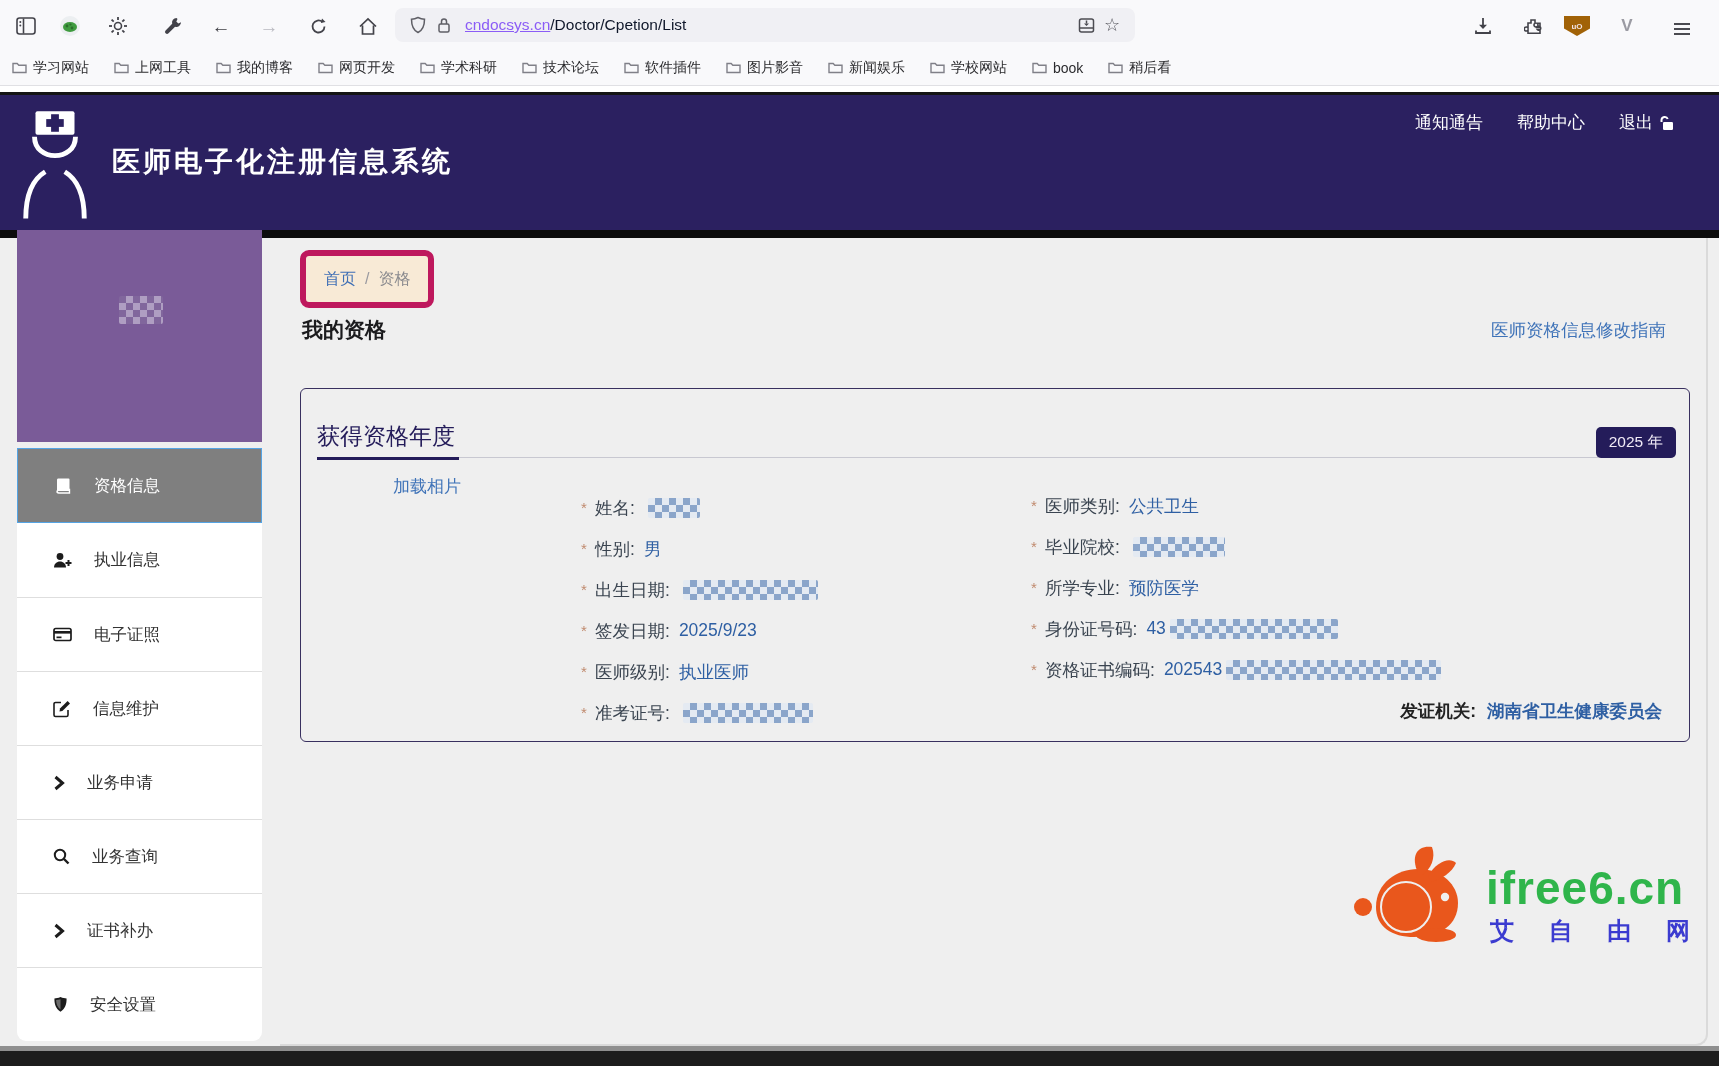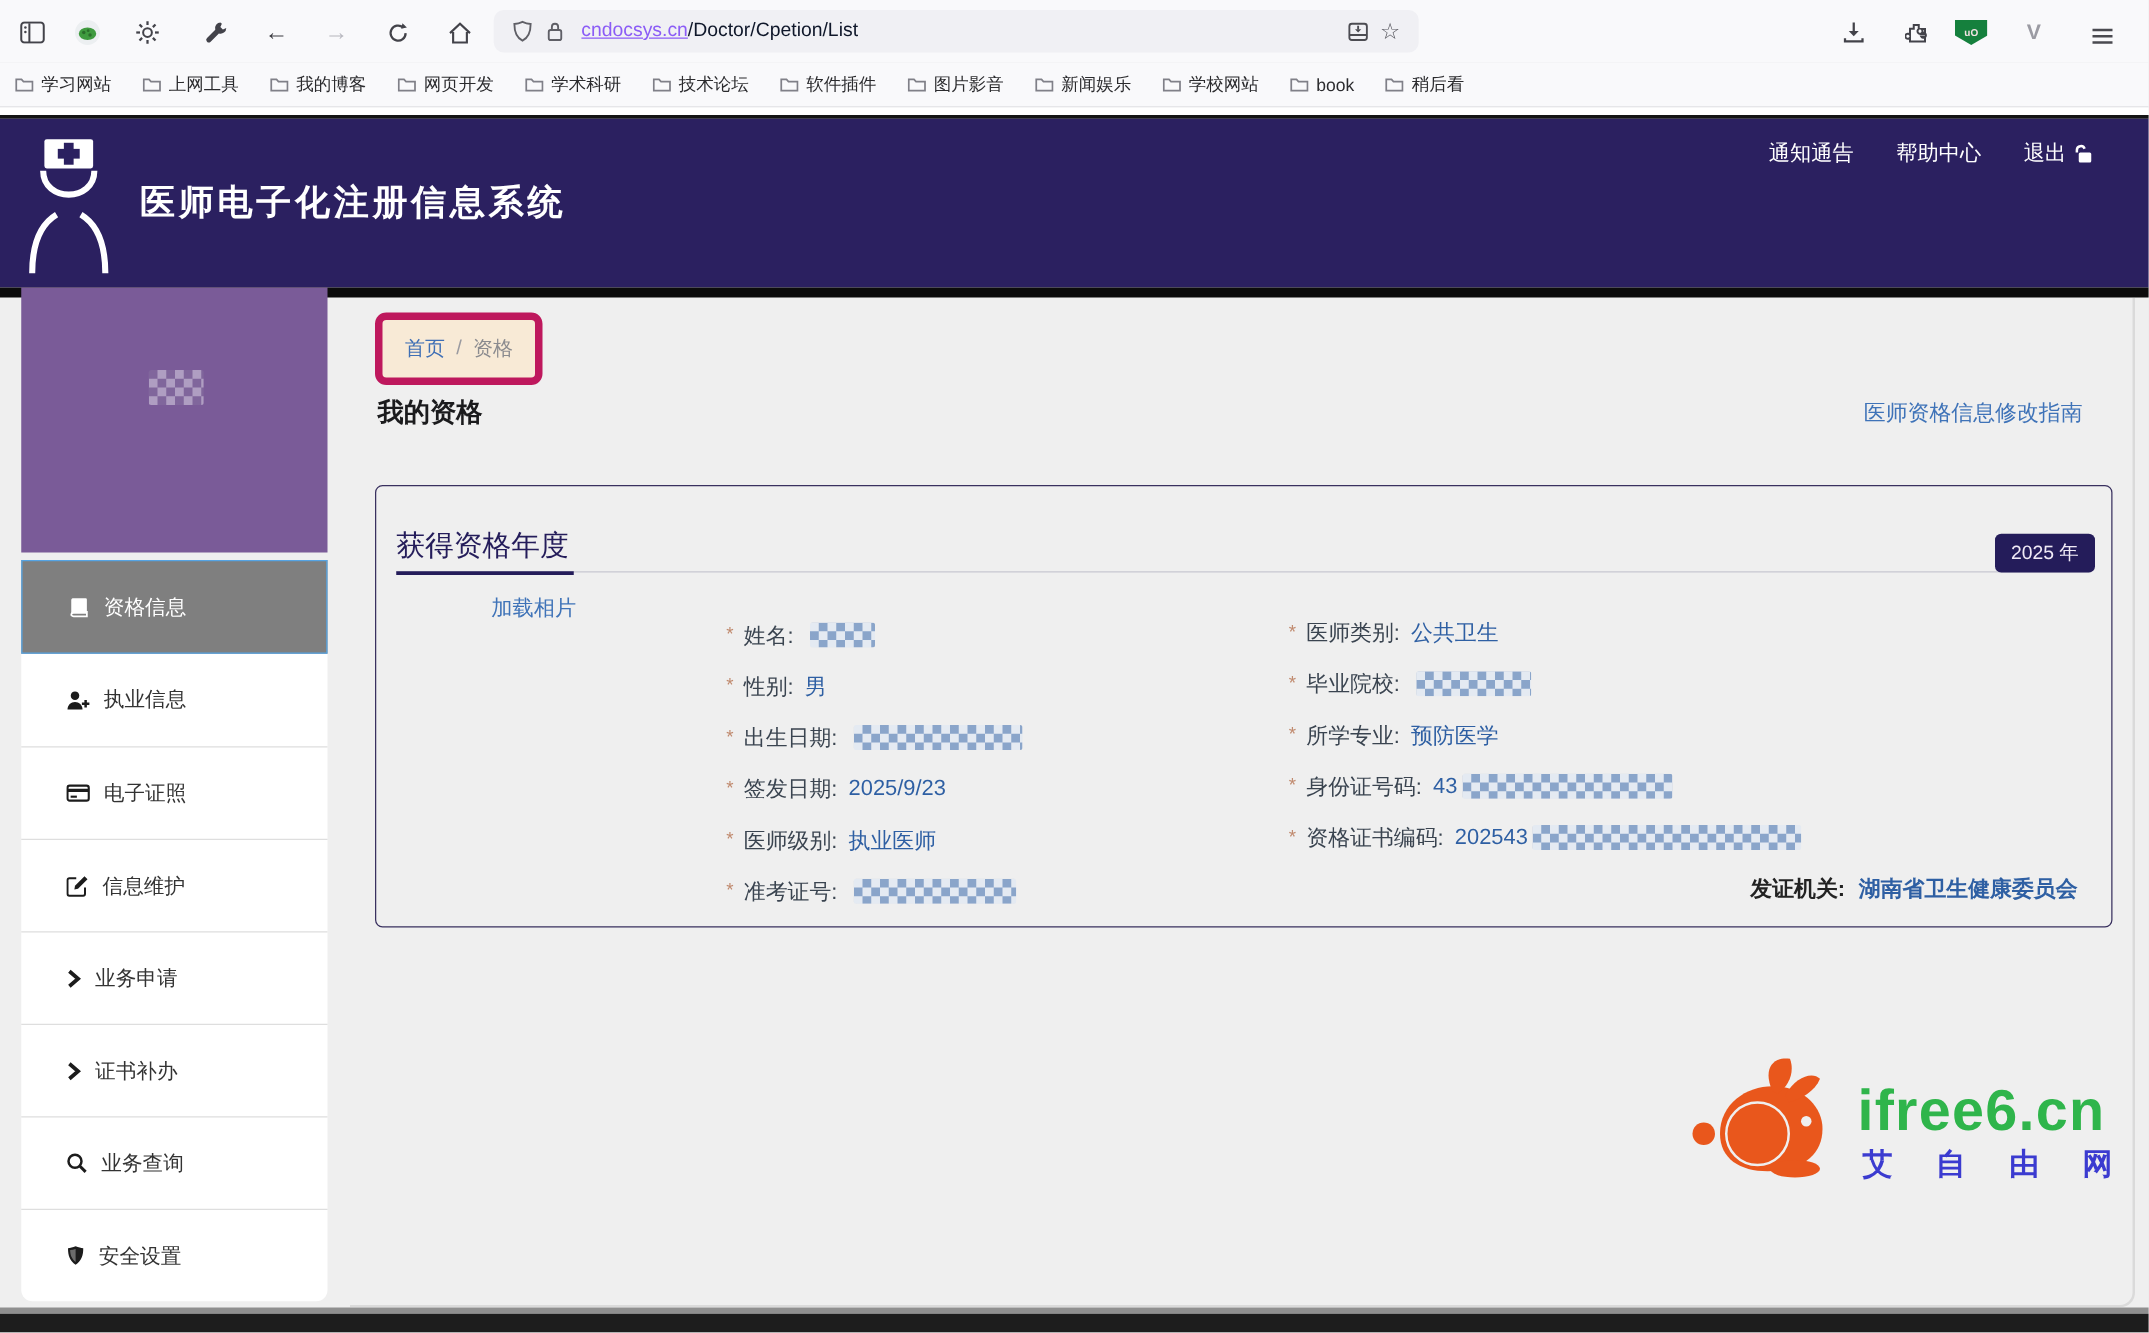--- a/index.html
+++ b/index.html
@@ -11,21 +11,21 @@
   .tb-ic{position:absolute;top:13px;width:26px;height:26px;display:flex;align-items:center;justify-content:center;color:#43434a;}
   .tb-ic svg{display:block;}
   .glyph{font-size:19px;line-height:1;}
   .fwd{color:#b9b9c0;}
   .urlbar{position:absolute;left:395px;top:8px;width:740px;height:34px;background:#f0f0f4;border-radius:8px;display:flex;align-items:center;padding:0 10px;box-sizing:border-box;color:#5f5f66;}
   .url-text{font-size:15.5px;margin-left:8px;flex:1;white-space:nowrap;overflow:hidden;}
   .url-domain{color:#8b5cf6;text-decoration:underline;}
   .url-path{color:#0f172a;}
   .pill-ic{width:26px;height:26px;display:flex;align-items:center;justify-content:center;color:#4c4c52;}
   .star-glyph{font-size:18px;color:#55555c;}
-  .ublock{width:38px;height:20px;background:#15803d;clip-path:polygon(0 0,100% 0,100% 62%,50% 100%,0 62%);display:flex;align-items:center;justify-content:center;color:#f2e3e3;font-size:8px;font-weight:bold;}
+  .ublock{width:38px;height:20px;background:#a16207;clip-path:polygon(0 0,100% 0,100% 62%,50% 100%,0 62%);display:flex;align-items:center;justify-content:center;color:#f2e3e3;font-size:8px;font-weight:bold;}
   .vletter{font-size:17px;font-weight:bold;color:#9b9ba3;}
   .burger span{display:block;width:16px;height:2px;background:#4a4a50;margin:3px 0;}
 
   .bookmarks{position:absolute;left:0;top:50px;width:1719px;height:36px;background:#f9f9fb;border-bottom:1px solid #e0e0e4;display:flex;align-items:center;gap:25px;padding-left:12px;box-sizing:border-box;}
   .bm{display:flex;align-items:center;gap:6px;font-size:14px;color:#2b2b2e;white-space:nowrap;}
   .bm svg{color:#808088;}
 
   
   .page-top-gap{position:absolute;left:0;top:86px;width:1719px;height:6px;background:#ffffff;}
   .page-top-line{position:absolute;left:0;top:92px;width:1719px;height:3px;background:#141414;}
@@ -33,21 +33,21 @@
   .logo{position:absolute;left:16px;top:8px;}
   .site-title{position:absolute;left:112px;top:48px;color:#fff;font-size:28px;letter-spacing:3px;font-weight:bold;}
   .hdr-links{position:absolute;right:44px;top:16px;display:flex;align-items:center;gap:34px;color:#fff;font-size:17px;}
   .hdr-link{display:flex;align-items:center;gap:6px;cursor:pointer;}
   .black-strip{position:absolute;left:0;top:230px;width:1719px;height:8px;background:#0c0c0c;}
 
   
   .photo-panel{position:absolute;left:17px;top:230px;width:245px;height:212px;background:#7a5b98;}
   .mosaic-name{position:absolute;left:102px;top:66px;width:44px;height:28px;background:#8d74a8;background-image:repeating-conic-gradient(rgba(255,255,255,.30) 0% 25%, rgba(90,60,120,.25) 25% 50%);background-size:14px 14px;border-radius:2px;}
   .menu{position:absolute;left:17px;top:448px;width:245px;background:#ffffff;border-radius:0 0 9px 9px;}
-  .mi{height:74px;display:flex;align-items:center;gap:11px;padding-left:36px;box-sizing:border-box;font-size:16.5px;color:#333;border-top:1px solid #dedede;cursor:pointer;}
+  .mi{height:74px;display:flex;align-items:center;gap:22px;padding-left:36px;box-sizing:border-box;font-size:16.5px;color:#333;border-top:1px solid #dedede;cursor:pointer;}
   .mi svg{flex:0 0 auto;}
   .mi.active{height:75px;background:#7f7f7f;color:#fff;border:1px solid #55a4e4;border-top:1px solid #55a4e4;}
   .mi:nth-child(2){border-top:none;}
 
   
   .content-edge{position:absolute;left:280px;top:238px;width:1426px;height:806px;border-right:2px solid #dadada;border-bottom:2px solid #dadada;border-radius:0 0 12px 0;}
   .breadcrumb{position:absolute;left:300px;top:250px;height:46px;background:#f8ead6;border:6px solid #be185d;border-radius:9px;display:flex;align-items:center;gap:9px;padding:0 18px;font-size:16px;}
   .bc-home{color:#3f6fb5;cursor:pointer;}
   .bc-sep{color:#9a9aa0;}
   .bc-cur{color:#8b8b8f;}
@@ -325,31 +325,31 @@
         </svg>
       <span>信息维护</span>
     </div>
     <div class="mi">
       <svg width="12" height="16" viewBox="0 0 12 16">
           <path fill="none" stroke="#1c1c1c" stroke-width="3" d="M2.5 2 9.5 8l-7 6"></path>
         </svg>
       <span>业务申请</span>
     </div>
     <div class="mi">
-      <svg width="12" height="16" viewBox="0 0 12 16">
-          <path fill="none" stroke="#1c1c1c" stroke-width="3" d="M2.5 2 9.5 8l-7 6"></path>
-        </svg>
-      <span>证书补办</span>
-    </div>
-    <div class="mi">
       <svg width="17" height="17" viewBox="0 0 17 17">
           <circle cx="7" cy="7" r="5.2" fill="none" stroke="#1c1c1c" stroke-width="2"></circle>
           <line x1="11" y1="11" x2="15.5" y2="15.5" stroke="#1c1c1c" stroke-width="2.4"></line>
         </svg>
       <span>业务查询</span>
+    </div>
+    <div class="mi">
+      <svg width="12" height="16" viewBox="0 0 12 16">
+          <path fill="none" stroke="#1c1c1c" stroke-width="3" d="M2.5 2 9.5 8l-7 6"></path>
+        </svg>
+      <span>证书补办</span>
     </div>
     <div class="mi">
       <svg width="15" height="17" viewBox="0 0 15 17">
           <path fill="#1c1c1c" d="M7.5 1C9.8 2 11.8 2.4 13.6 2.5c0 6-1.5 10-6.1 13.2C2.9 12.5 1.4 8.5 1.4 2.5 3.2 2.4 5.2 2 7.5 1z"></path>
           <path fill="#ffffff" d="M7.5 3.2v10.4C4.3 11 3.2 8 3.1 4 4.6 3.9 6 3.7 7.5 3.2z" opacity="0.35"></path>
         </svg>
       <span>安全设置</span>
     </div>
   </div>
 

